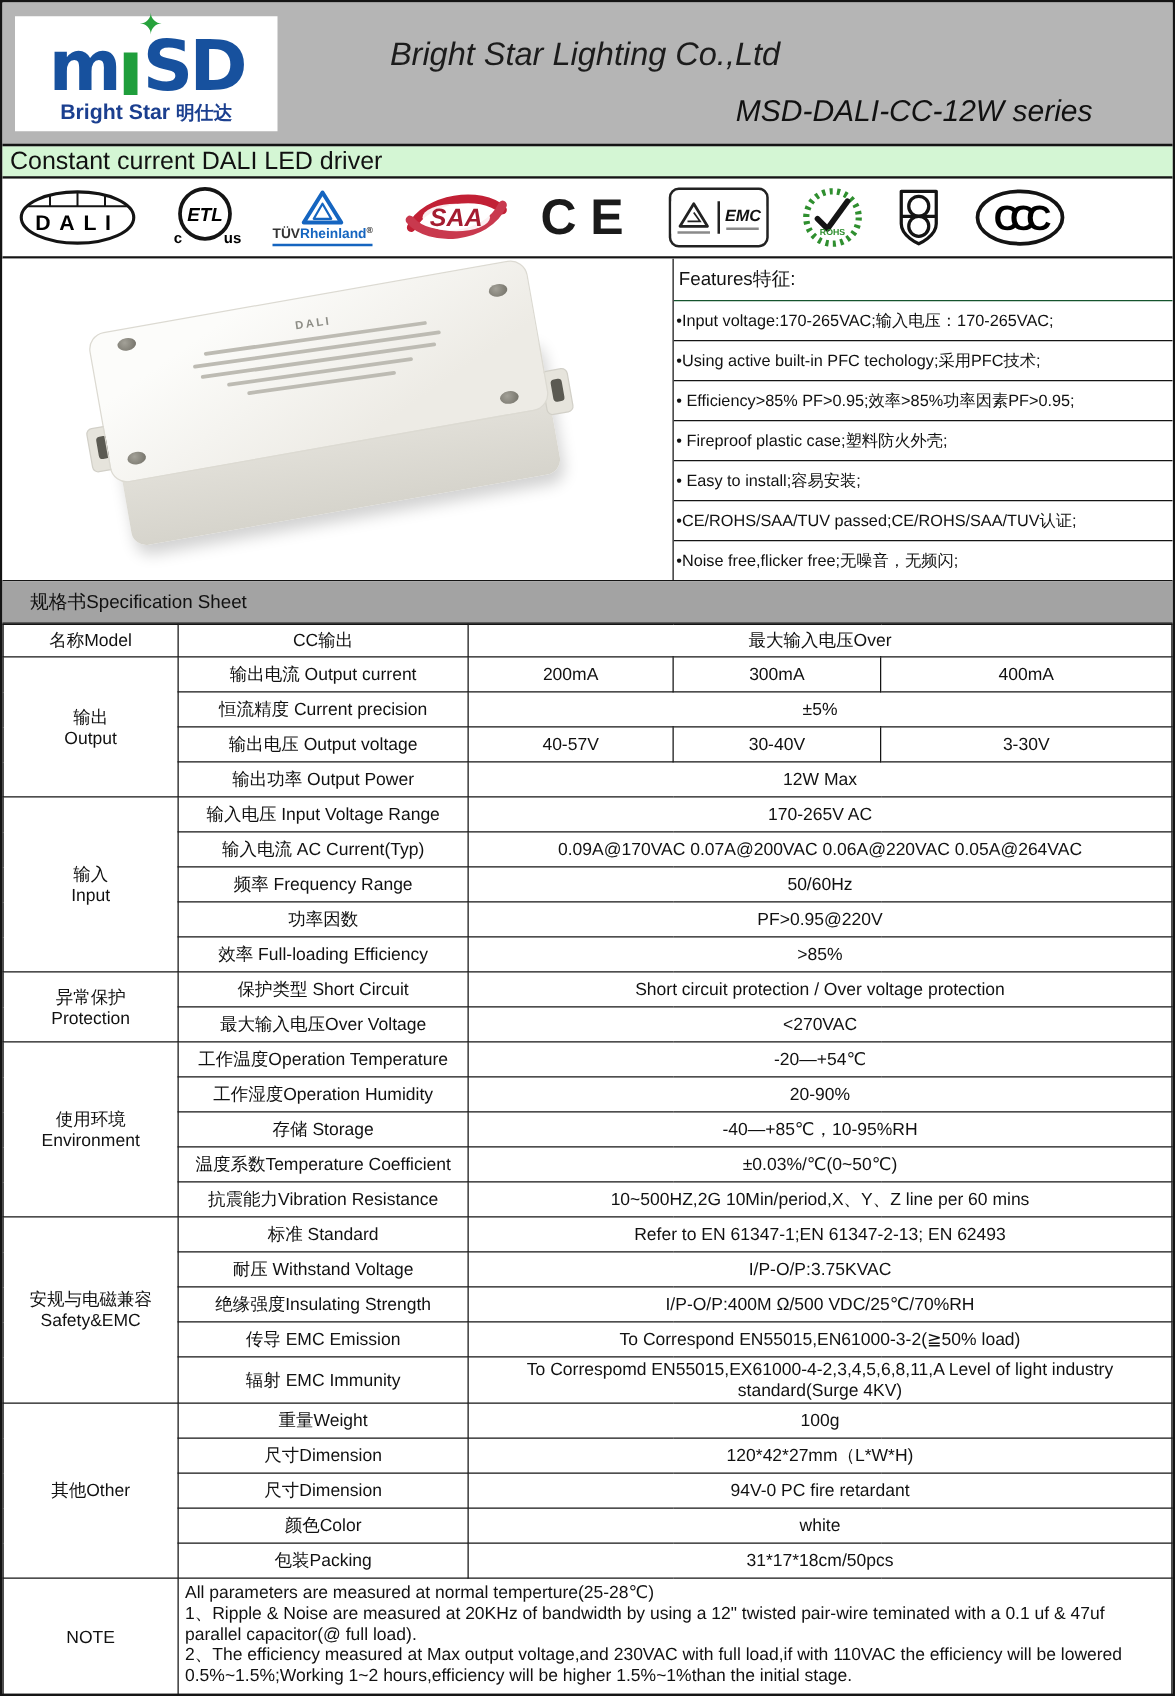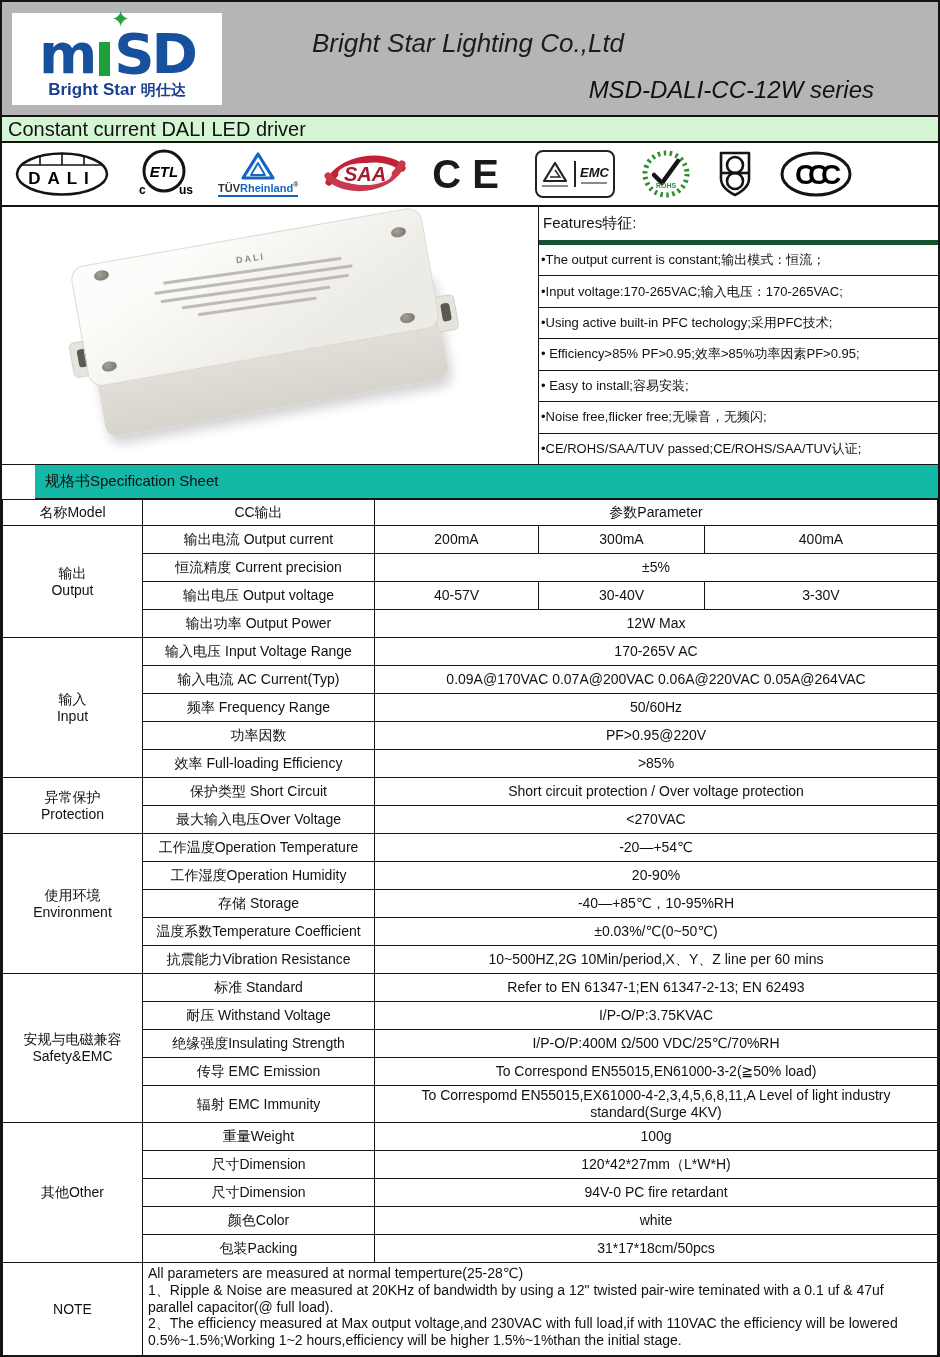--- a/index.html
+++ b/index.html
@@ -45,26 +45,26 @@
   .drv-side{position:absolute;left:8px;top:62px;width:348px;height:112px;background:linear-gradient(#eceae4,#d6d4cc);border-radius:12px;box-shadow:2px 8px 12px rgba(0,0,0,.18);}
   .drv-top{position:absolute;left:0;top:0;width:354px;height:120px;background:linear-gradient(155deg,#fcfcfa 20%,#edebe5 75%);border-radius:14px;border:1px solid #dcdad2;}
   .drv-label{position:absolute;left:62px;top:16px;width:232px;height:86px;transform:rotate(2deg);}
   .drv-brand{font-size:9px;font-weight:bold;color:#8d8d86;text-align:center;letter-spacing:2px;}
   .lbl-line{height:3px;background:#bdbbb3;border-radius:2px;margin:6px auto 0;}
   .screw{position:absolute;width:15px;height:10px;border-radius:50%;background:radial-gradient(circle at 40% 35%,#a3a198,#6e6c63);}
   .drv-tab{position:absolute;width:20px;height:34px;background:#e6e4dc;border:1px solid #d2d0c8;border-radius:5px;}
   .drv-slot{width:9px;height:18px;background:#5b5a52;border-radius:3px;margin:7px auto;}
 
   .features{flex:1;display:flex;flex-direction:column;background:#fff;}
-  .f-title{height:33px;border-bottom:5px solid #14532d;display:flex;align-items:center;padding-left:4px;font-size:15px;flex:none;text-align:center;}
+  .f-title{height:33px;border-bottom:1px solid #14532d;display:flex;align-items:center;padding-left:4px;font-size:15px;flex:none;text-align:center;}
   .f-item{flex:1;border-bottom:1px solid #141414;display:flex;align-items:center;padding-left:2px;font-size:13px;white-space:nowrap;overflow:hidden;}
   .f-item:last-child{border-bottom:none;}
 
   
-  .spec-title{height:34px;border-bottom:1px solid #141414;display:flex;align-items:center;padding-left:10px;font-size:15px;flex:none;background:#14b8a6;margin-left:33px;}
+  .spec-title{height:34px;border-bottom:1px solid #141414;display:flex;align-items:center;padding-left:22px;font-size:15px;flex:none;background:#a3a3a3;}
   table.spec{border-collapse:collapse;width:100%;table-layout:fixed;flex:1;}
   table.spec td{border:1px solid #141414;text-align:center;font-size:14px;padding:0 3px;line-height:1.2;overflow:hidden;}
   .grp{font-size:14px;}
   .note-cell{text-align:left !important;font-size:13px;padding:2px 5px !important;line-height:1.45;vertical-align:top;}
 </style>
 </head>
 <body>
 
 <div class="page">
 
@@ -182,45 +182,45 @@
             <div class="lbl-line" style="width:200px;"></div>
             <div class="lbl-line" style="width:190px;"></div>
             <div class="lbl-line" style="width:150px;"></div>
             <div class="lbl-line" style="width:120px;"></div>
           </div>
         </div>
       </div>
     </div>
     <div class="features">
       <div class="f-title">Features特征:</div>
-      <div class="f-item">•The output current is constant;输出模式：恒流；</div>
       <div class="f-item">•Input voltage:170-265VAC;输入电压：170-265VAC;</div>
       <div class="f-item">•Using active built-in PFC techology;采用PFC技术;</div>
       <div class="f-item">• Efficiency&gt;85% PF&gt;0.95;效率&gt;85%功率因素PF&gt;0.95;</div>
+      <div class="f-item">• Fireproof plastic case;塑料防火外壳;</div>
       <div class="f-item">• Easy to install;容易安装;</div>
+      <div class="f-item">•CE/ROHS/SAA/TUV passed;CE/ROHS/SAA/TUV认证;</div>
       <div class="f-item">•Noise free,flicker free;无噪音，无频闪;</div>
-      <div class="f-item">•CE/ROHS/SAA/TUV passed;CE/ROHS/SAA/TUV认证;</div>
     </div>
   </div>
 
   <div class="spec-title">规格书Specification Sheet</div>
 
   <table class="spec">
     <colgroup>
         <col style="width:140px">
         <col style="width:232px">
         <col style="width:164px">
         <col style="width:166px">
         <col>
       </colgroup>
     <tbody>
         <tr style="height:26px">
       <td class="grp">名称Model</td>
       <td>CC输出</td>
-      <td colspan="3">参数Parameter</td>
+      <td colspan="3">最大输入电压Over</td>
     </tr>
 
     <tr style="height:28px">
       <td rowspan="4" class="grp">
         <div>输出</div>
         <div>Output</div>
       </td>
       <td>输出电流 Output current</td>
       <td>200mA</td>
       <td>300mA</td>

